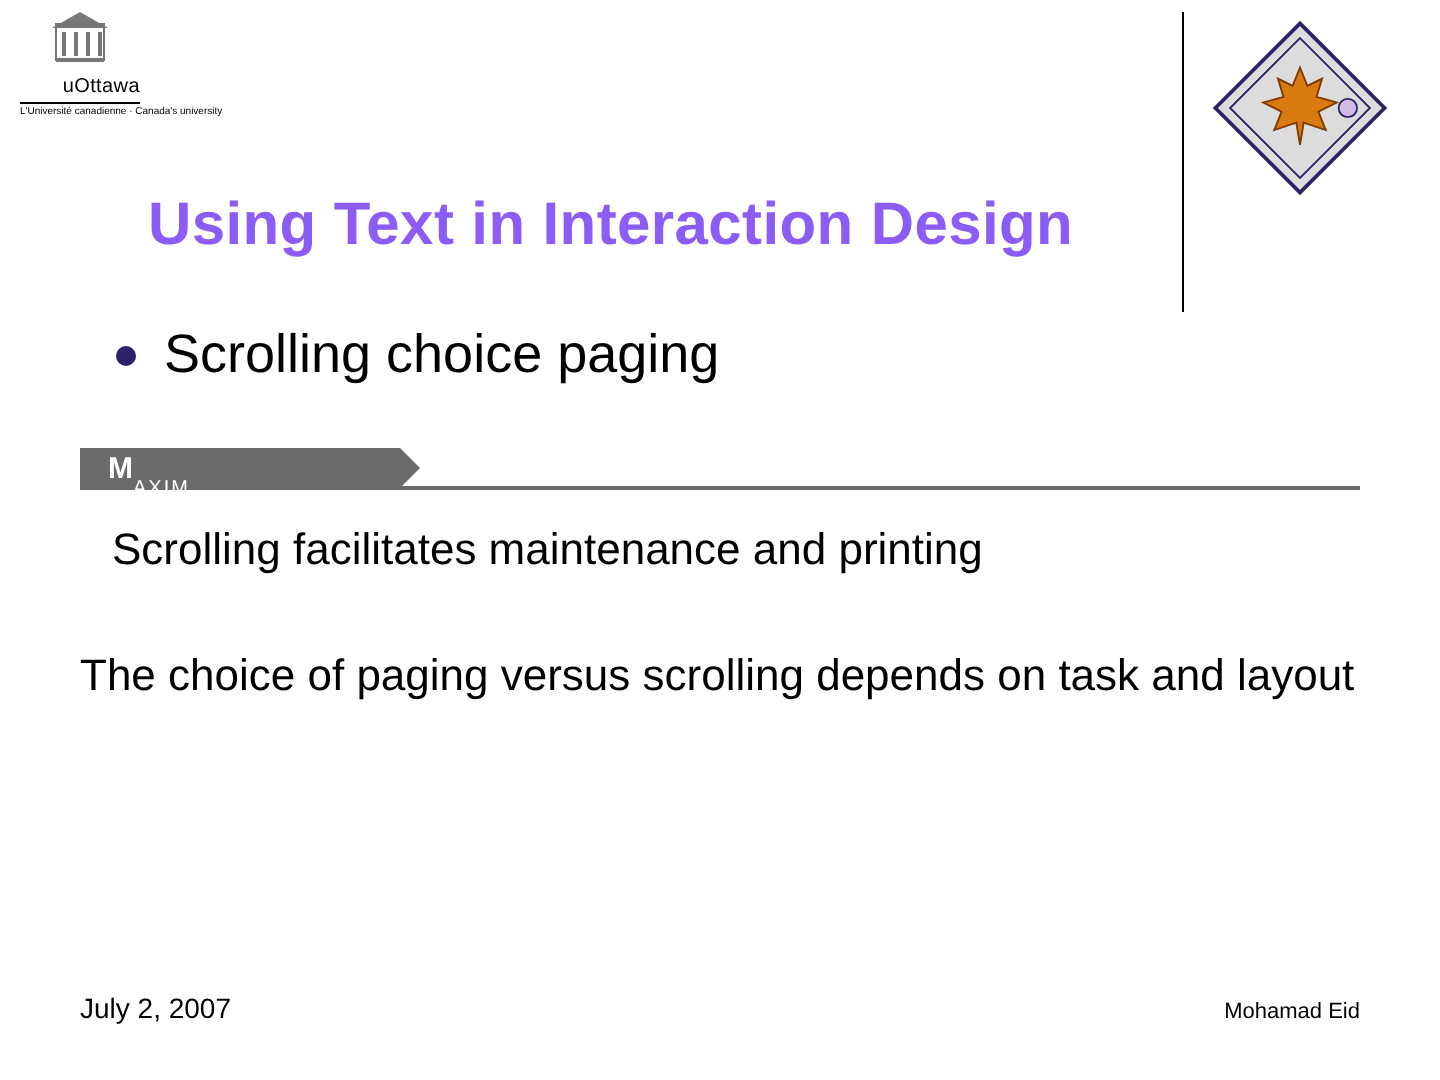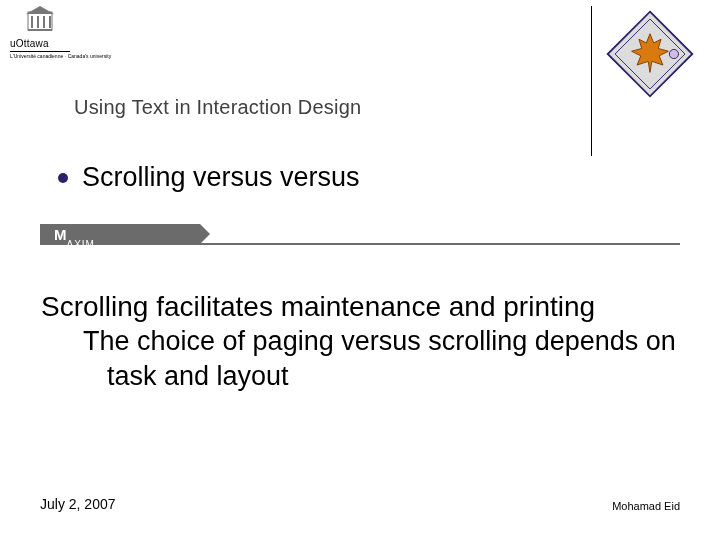--- a/index.html
+++ b/index.html
@@ -11,37 +11,37 @@
     position:relative;
     overflow:hidden;
   }
   
   .logo-uo{
     position:absolute;left:10px;top:6px;
     width:60px;
   }
   .logo-uo svg{display:block}
   .logo-uo-text{
-    font-size:10px;text-align:left;margin-top:2px;letter-spacing:.2px;
+    font-size:10px;text-align:right;margin-top:2px;letter-spacing:.2px;
   }
   .logo-uo-sub{
     font-size:5px;text-align:center;border-top:1px solid #000;margin-top:2px;
     padding-top:2px;line-height:1.1;white-space:nowrap;
   }
   
   .logo-diamond{
     position:absolute;right:24px;top:8px;width:92px;height:92px;
   }
   
   .v-divider{
     position:absolute;right:128px;top:6px;width:1px;height:150px;background:#000;
   }
   .slide-title{
     position:absolute;left:74px;top:96px;
-    font-size:20px;font-weight:400;color:#404040;
+    font-size:30px;font-weight:700;color:#8b5cf6;
     letter-spacing:.2px;
   }
   .bullet-row{
     position:absolute;left:58px;top:162px;
     display:flex;align-items:center;gap:14px;
   }
   .bullet-dot{
     width:10px;height:10px;border-radius:50%;background:#2b2269;flex:none;
   }
   .bullet-text{
@@ -59,28 +59,27 @@
     color:#fff;font-weight:700;font-size:15px;margin-left:14px;
   }
   .maxim-label-r{
     color:#fff;font-size:10px;letter-spacing:1px;margin-top:20px;
   }
   .maxim-line{position:absolute;left:0;right:0;top:19px;height:2px;background:#6b6b6b;}
   .maxim-cap{position:absolute;left:160px;top:0;width:0;height:0;
     border-top:10px solid transparent;border-bottom:10px solid transparent;
     border-left:10px solid #6b6b6b;}
   .para1{
-    position:absolute;left:41px;top:262px;right:40px;
-    font-size:28px;
-    margin-top:29px;
+    position:absolute;left:56px;top:262px;right:40px;
+    font-size:22px;
   }
   .para2{
     position:absolute;left:40px;top:324px;right:40px;
-    font-size:27px;line-height:1.28;
-    text-indent:-24px;padding-left:24px;margin-left:43px;
+    font-size:22px;line-height:1.28;
+    text-indent:-24px;padding-left:24px;
   }
   .footer-left{
     position:absolute;left:40px;bottom:28px;font-size:14px;
   }
   .footer-right{
     position:absolute;right:40px;bottom:28px;font-size:11px;margin-top:39px;
   }
 </style>
 </head>
 <body>
@@ -111,21 +110,21 @@
     <circle cx="76" cy="50" r="5" fill="#d1bce6" stroke="#2b2269" stroke-width="1"></circle>
   </svg>
 </div>
 
 <div class="v-divider"></div>
 
 <div class="slide-title">Using Text in Interaction Design</div>
 
 <div class="bullet-row">
   <span class="bullet-dot"></span>
-  <span class="bullet-text">Scrolling versus versus</span>
+  <span class="bullet-text">Scrolling choice paging</span>
 </div>
 
 <div class="maxim">
   <div class="maxim-line"></div>
   <div class="maxim-bar">
     <span class="maxim-label-m">M</span>
     <span class="maxim-label-r">AXIM</span>
   </div>
   <div class="maxim-cap"></div>
 </div>

